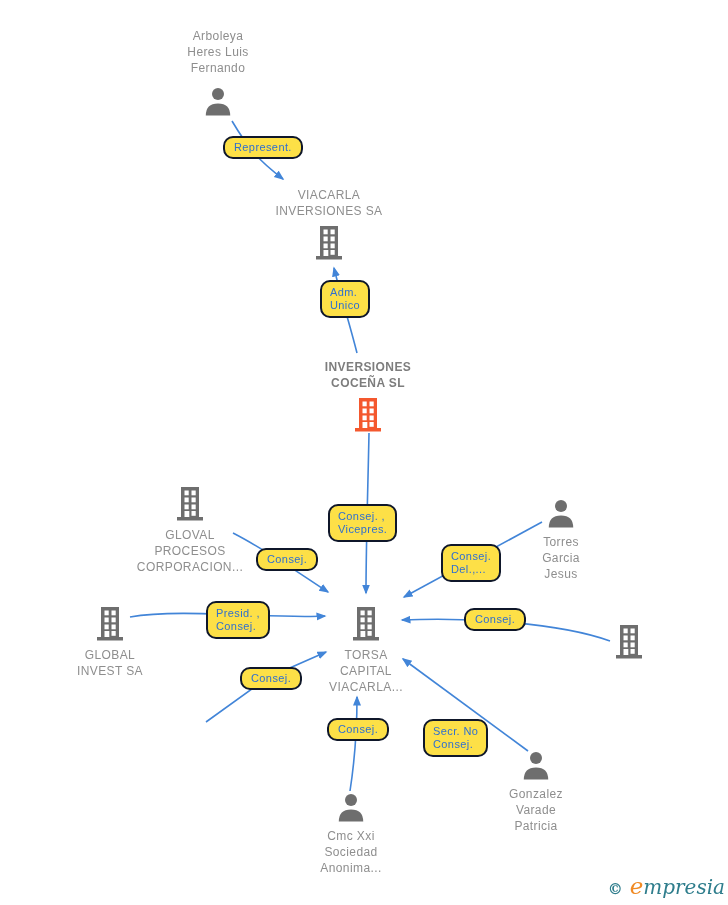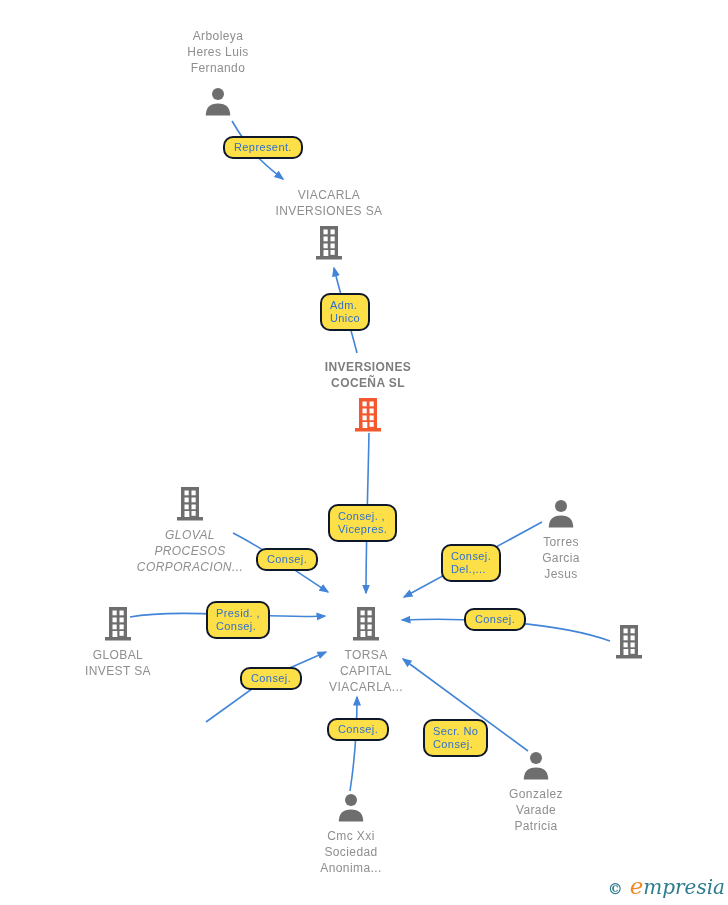--- a/index.html
+++ b/index.html
@@ -128,21 +128,21 @@
           <rect x="4" y="31" width="26" height="3.5" fill="currentColor"></rect>
         </svg>
     </span>
     <div class="elabel">
       <span>TORSA</span>
       <span>CAPITAL</span>
       <span>VIACARLA...</span>
     </div>
   </div>
 
-  <div class="entity icon-first" style="left:115px;top:486px;width:150px;font-style:italic;">
+  <div class="entity icon-first" style="left:115px;top:486px;width:150px;">
     <span class="icon">
       <svg width="34" height="36" viewBox="0 0 34 36">
           <rect x="8" y="1" width="18" height="30" fill="currentColor"></rect>
           <rect x="11.5" y="4.5" width="4.2" height="4.8" fill="#fff"></rect>
           <rect x="18.5" y="4.5" width="4.2" height="4.8" fill="#fff"></rect>
           <rect x="11.5" y="11.5" width="4.2" height="4.8" fill="#fff"></rect>
           <rect x="18.5" y="11.5" width="4.2" height="4.8" fill="#fff"></rect>
           <rect x="11.5" y="18.5" width="4.2" height="4.8" fill="#fff"></rect>
           <rect x="18.5" y="18.5" width="4.2" height="4.8" fill="#fff"></rect>
           <rect x="11.5" y="25" width="4.8" height="6" fill="#fff"></rect>
@@ -150,21 +150,21 @@
           <rect x="4" y="31" width="26" height="3.5" fill="currentColor"></rect>
         </svg>
     </span>
     <div class="elabel">
       <span>GLOVAL</span>
       <span>PROCESOS</span>
       <span>CORPORACION...</span>
     </div>
   </div>
 
-  <div class="entity icon-first" style="left:43px;top:606px;width:150px;justify-content:center;">
+  <div class="entity icon-first" style="left:35px;top:606px;width:150px;justify-content:center;">
     <span class="icon">
       <svg width="34" height="36" viewBox="0 0 34 36">
           <rect x="8" y="1" width="18" height="30" fill="currentColor"></rect>
           <rect x="11.5" y="4.5" width="4.2" height="4.8" fill="#fff"></rect>
           <rect x="18.5" y="4.5" width="4.2" height="4.8" fill="#fff"></rect>
           <rect x="11.5" y="11.5" width="4.2" height="4.8" fill="#fff"></rect>
           <rect x="18.5" y="11.5" width="4.2" height="4.8" fill="#fff"></rect>
           <rect x="11.5" y="18.5" width="4.2" height="4.8" fill="#fff"></rect>
           <rect x="18.5" y="18.5" width="4.2" height="4.8" fill="#fff"></rect>
           <rect x="11.5" y="25" width="4.8" height="6" fill="#fff"></rect>
@@ -235,21 +235,21 @@
       <span>Cmc Xxi</span>
       <span>Sociedad</span>
       <span>Anonima...</span>
     </div>
   </div>
 
   <div class="rel-box" style="left:223px;top:136px;">
     <span>Represent.</span>
   </div>
 
-  <div class="rel-box two" style="left:320px;top:293px;padding-left:8px;">
+  <div class="rel-box two" style="left:320px;top:280px;padding-left:8px;">
     <span>Adm.</span>
     <span>Unico</span>
   </div>
 
   <div class="rel-box two" style="left:328px;top:504px;">
     <span>Consej. ,</span>
     <span>Vicepres.</span>
   </div>
 
   <div class="rel-box" style="left:256px;top:548px;">

